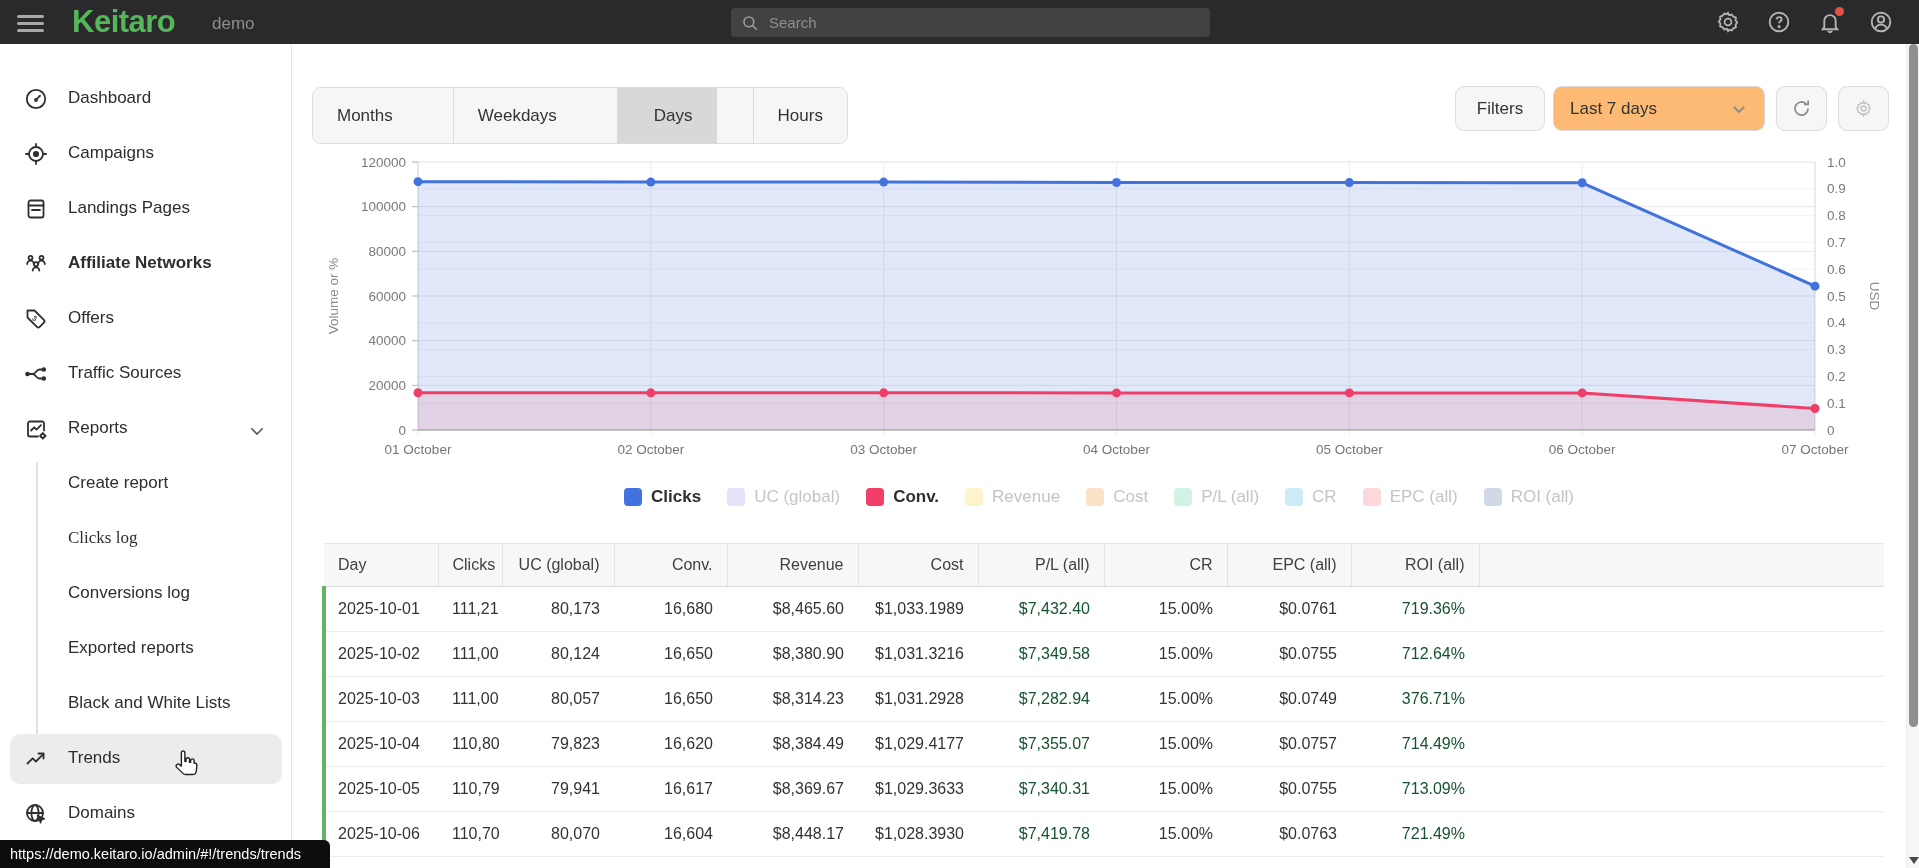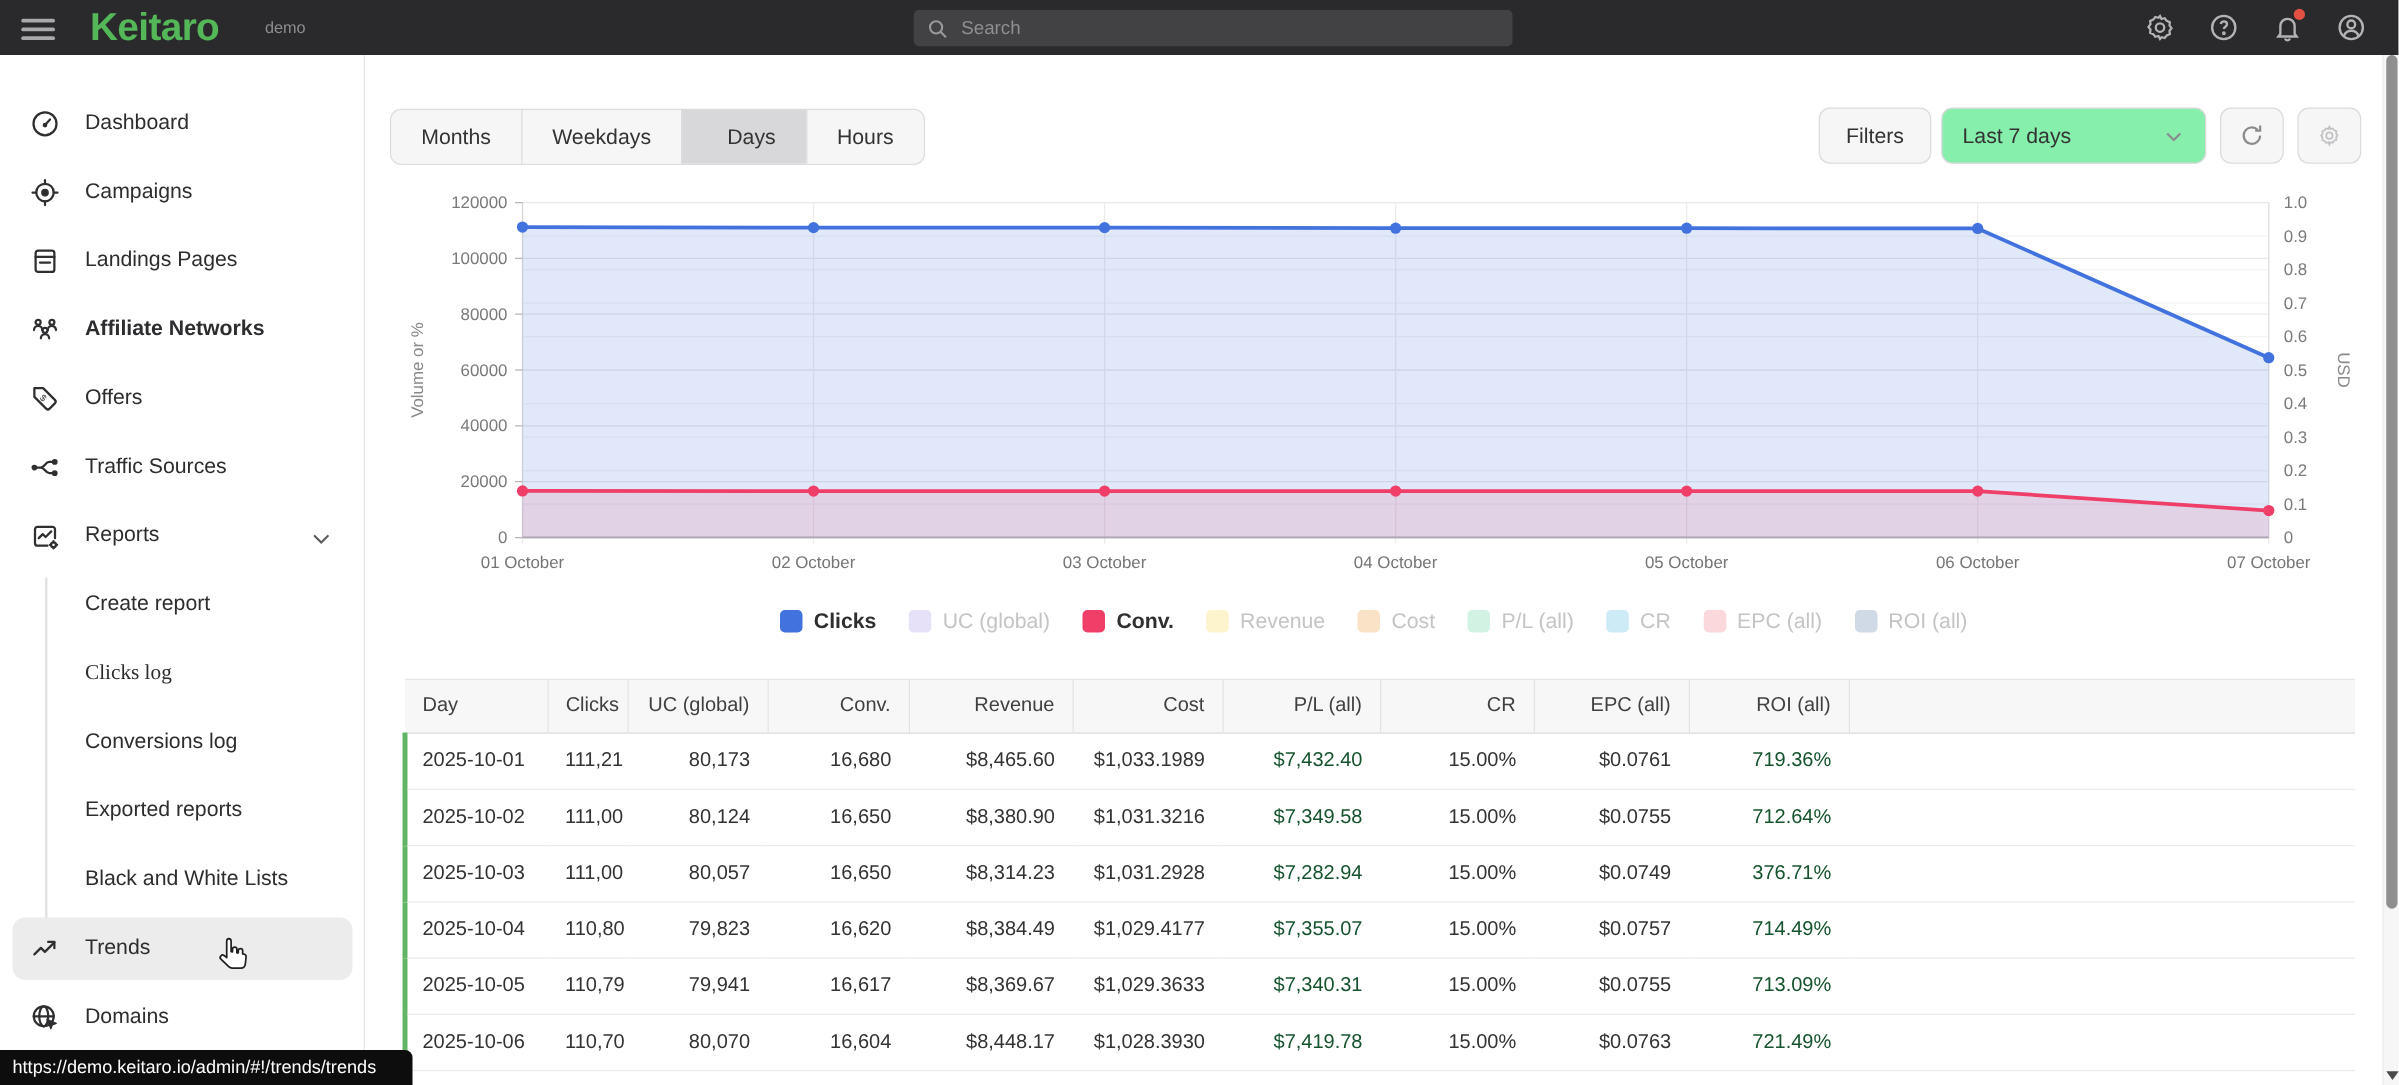--- a/index.html
+++ b/index.html
@@ -5,21 +5,21 @@
   * { margin:0; padding:0; box-sizing:border-box; }
   html,body { width:1919px; height:868px; overflow:hidden; background:#fff;
               font-family:"Liberation Sans", sans-serif; }
   .canvas { position:relative; width:1919px; height:868px; overflow:hidden; background:#fff; }
 
   
   .topbar { position:absolute; left:0; top:0; width:1919px; height:44px; background:#2a2a2c; z-index:30; }
   .hamburger { position:absolute; left:17px; top:11px; width:27px; height:22px; cursor:pointer; }
   .hamburger span { display:block; height:3px; background:#a9a9ac; border-radius:2px; margin:4px 0; }
   .brand { position:absolute; left:72px; top:4px; font-size:31px; font-weight:bold; color:#54b758; letter-spacing:-0.5px; cursor:pointer; }
-  .brand-badge { position:absolute; left:212px; top:14px; font-size:13px; color:#8e8e91; }
+  .brand-badge { position:absolute; left:212px; top:14px; font-size:17px; color:#8e8e91; }
   .searchbox { position:absolute; left:731px; top:8px; width:479px; height:29px; background:#424245; border-radius:4px; display:flex; align-items:center; padding:0 10px; }
   .searchbox svg { flex:0 0 auto; margin-right:10px; }
   .searchbox input { flex:1; background:transparent; border:none; outline:none; color:#f0abfc; font-size:15px; font-family:"Liberation Sans",sans-serif; }
   .searchbox input::placeholder { color:#8f8f92; }
   .tb-icons { position:absolute; right:26px; top:0; height:44px; display:flex; align-items:center; gap:27px; }
   .tb-btn { position:relative; width:24px; height:24px; cursor:pointer; }
   .tb-btn svg { display:block; }
   .bell-dot { position:absolute; right:-2px; top:-3px; width:9px; height:9px; border-radius:50%; background:#e25141; }
 
   
@@ -28,27 +28,27 @@
   .nav-row .ico { position:absolute; left:24px; top:15px; width:24px; height:24px; }
   .nav-row .lbl { position:absolute; left:68px; top:16px; font-size:17px; color:#2d2d30; white-space:nowrap; }
   .nav-row.child .lbl { left:68px; }
   .nav-row .chev { position:absolute; right:26px; top:20px; }
   .nav-row.active::before { content:""; position:absolute; left:10px; right:10px; top:2px; bottom:3px; background:#ececec; border-radius:10px; }
   .nav-row > * { position:relative; }
   .nav-row.active .ico, .nav-row.active .lbl { z-index:1; }
   .guide { position:absolute; left:36px; top:418px; width:2px; height:317px; background:#e3e3e5; }
 
   
-  .tabs { position:absolute; left:312px; top:87px; height:45px; display:flex; border:1px solid #dcdcde; border-radius:9px; overflow:hidden; background:#f6f6f7; z-index:4; }
+  .tabs { position:absolute; left:312px; top:87px; height:57px; display:flex; border:1px solid #dcdcde; border-radius:9px; overflow:hidden; background:#f6f6f7; z-index:4;gap:36px; }
   .tab { padding:0 24px; display:flex; align-items:center; font-size:17px; color:#333; cursor:pointer; border-left:1px solid #dcdcde; background:#f6f6f7; }
   .tab:first-child { border-left:none; }
   .tab.on { background:#d8d8da;padding-left:36px; }
   .btn { position:absolute; height:45px; border:1px solid #dcdcde; border-radius:9px; background:#f6f6f7; display:flex; align-items:center; justify-content:center; font-size:17px; color:#333; cursor:pointer; z-index:4; }
   .btn-filters { left:1455px; top:86px; width:90px; }
-  .select { position:absolute; left:1553px; top:86px; width:212px; height:45px; background:#86efac; border:1px solid #d8d8da; border-radius:9px; display:flex; align-items:center; padding:0 16px; font-size:17px; color:#333; cursor:pointer; z-index:4; }
+  .select { position:absolute; left:1553px; top:86px; width:212px; height:45px; background:#fdba74; border:1px solid #d8d8da; border-radius:9px; display:flex; align-items:center; padding:0 16px; font-size:17px; color:#333; cursor:pointer; z-index:4; }
   .select .caret { margin-left:auto; }
   .btn-refresh { left:1776px; top:86px; width:51px; }
   .btn-chartgear { left:1838px; top:86px; width:51px; }
 
   
   .chart-wrap { position:absolute; left:292px; top:120px; width:1614px; height:350px; }
   .legend { position:absolute; left:292px; top:487px; width:1614px; display:flex; justify-content:center; align-items:center; gap:26px; }
   .lg { display:flex; align-items:center; gap:9px; cursor:pointer; }
   .lg .sw { width:18px; height:18px; border-radius:4px; }
   .lg .lb { font-size:17px; color:#2f2f31; font-weight:600; }

